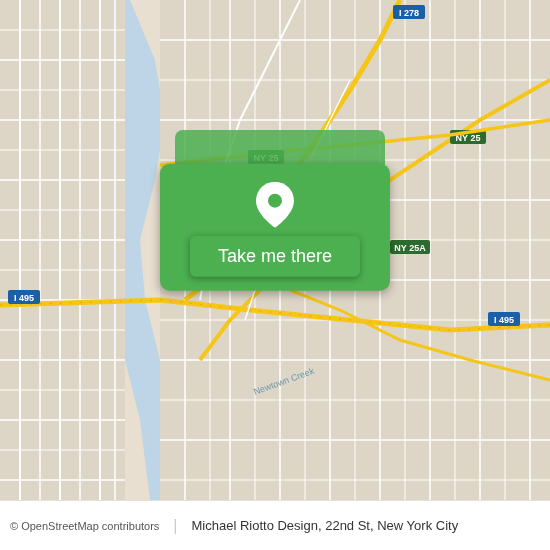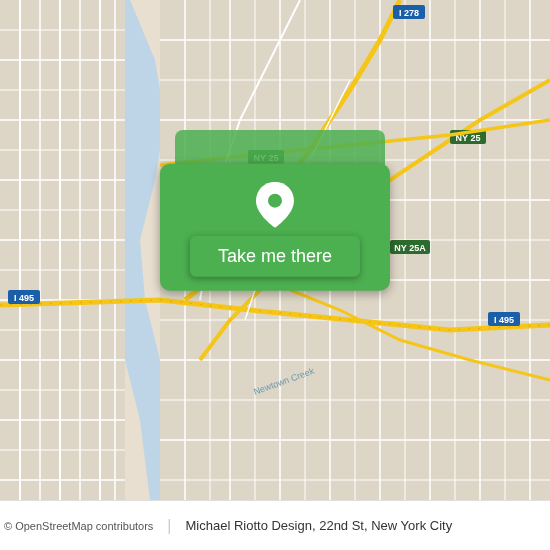--- a/index.html
+++ b/index.html
@@ -53,21 +53,21 @@
       box-shadow: 0 3px 10px rgba(0,0,0,0.3);
     }
 
     #bottom-bar {
       width: 550px;
       height: 50px;
       background-color: white;
       border-top: 1px solid #e0e0e0;
       display: flex;
       align-items: center;
-      padding: 0 4px;
+      padding: 0 10px;
       gap: 10px;
     }
 
     #copyright-text {
       font-size: 11px;
       color: #555;
     }
 
     #location-label {
       font-size: 13px;

